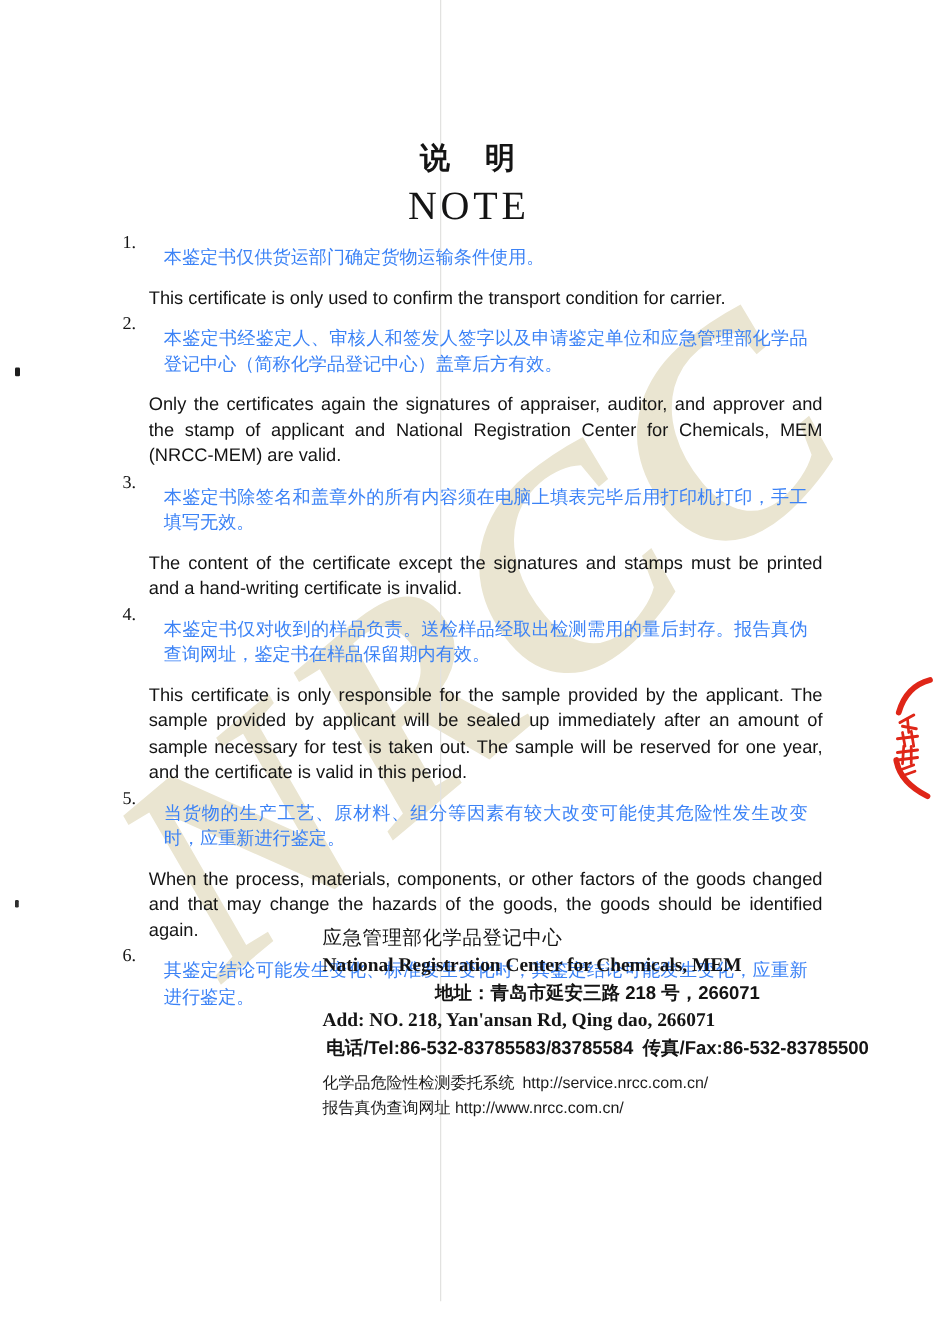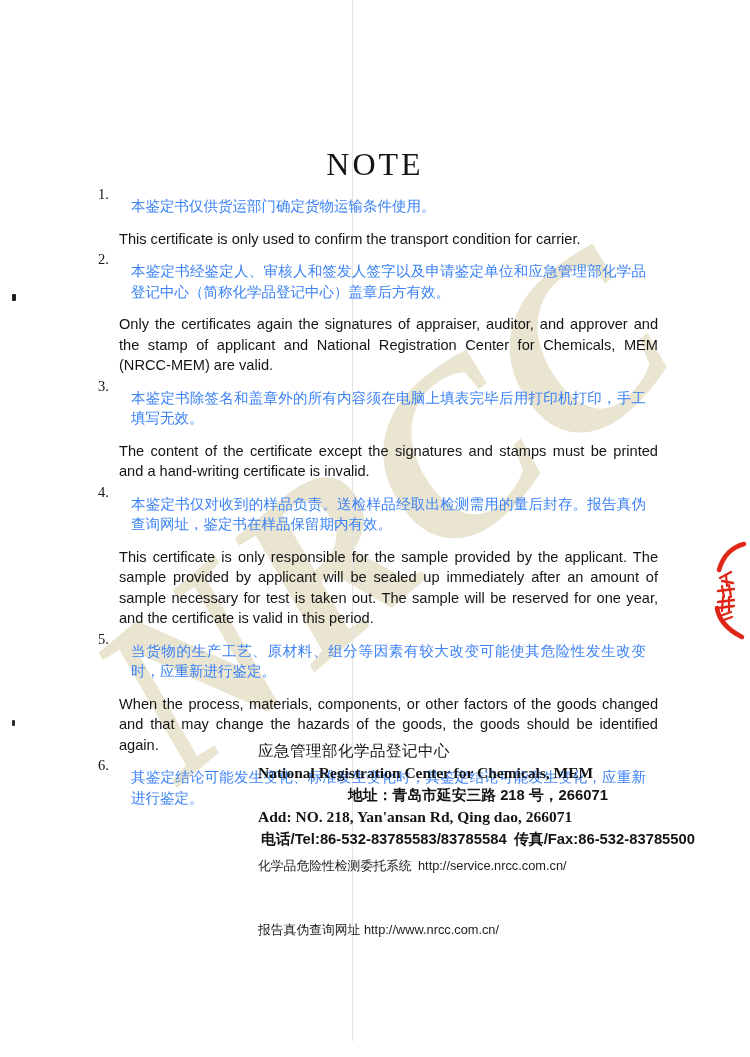--- a/index.html
+++ b/index.html
@@ -60,36 +60,37 @@
   }
   
   .footer{position:absolute;left:258px;top:740px;width:440px;}
   .f-line{margin:0;color:#141414;}
   .f-zh-bold{font-size:15.5px;font-weight:400;line-height:22px;letter-spacing:0.5px;}
   .f-en-bold{
     font-family:"Liberation Serif","DejaVu Serif",serif;
     font-size:15.5px;font-weight:700;line-height:22px;
   }
   .f-mixed-bold{font-size:14.8px;font-weight:700;line-height:22px;text-align:center;}
-  .f-small{font-size:12.8px;font-weight:400;line-height:19.5px;color:#1c1c1c;margin-top:44px;}
+  .f-small{font-size:12.8px;font-weight:400;line-height:19.5px;color:#1c1c1c;}
   .f-small.first{margin-top:6px;}
   
   .stamp{position:absolute;left:700px;top:520px;width:48px;height:130px;z-index:4;}
 </style>
 </head>
 <body>
 
 <div class="watermark">NRCC</div>
 
 <div class="fold-line"></div>
 <div class="scan-mark m1"></div>
 <div class="scan-mark m2"></div>
 
 <div class="content">
 
+  <div class="title-zh">说　明</div>
   <div class="title-en">NOTE</div>
 
   <div class="note-list">
 
     <div class="note-item">
       <span class="note-num">1.</span>
       <div class="note-body">
         <p class="note-zh">本鉴定书仅供货运部门确定货物运输条件使用。</p>
         <p class="note-en">This certificate is only used to confirm the transport condition for carrier.</p>
       </div>

